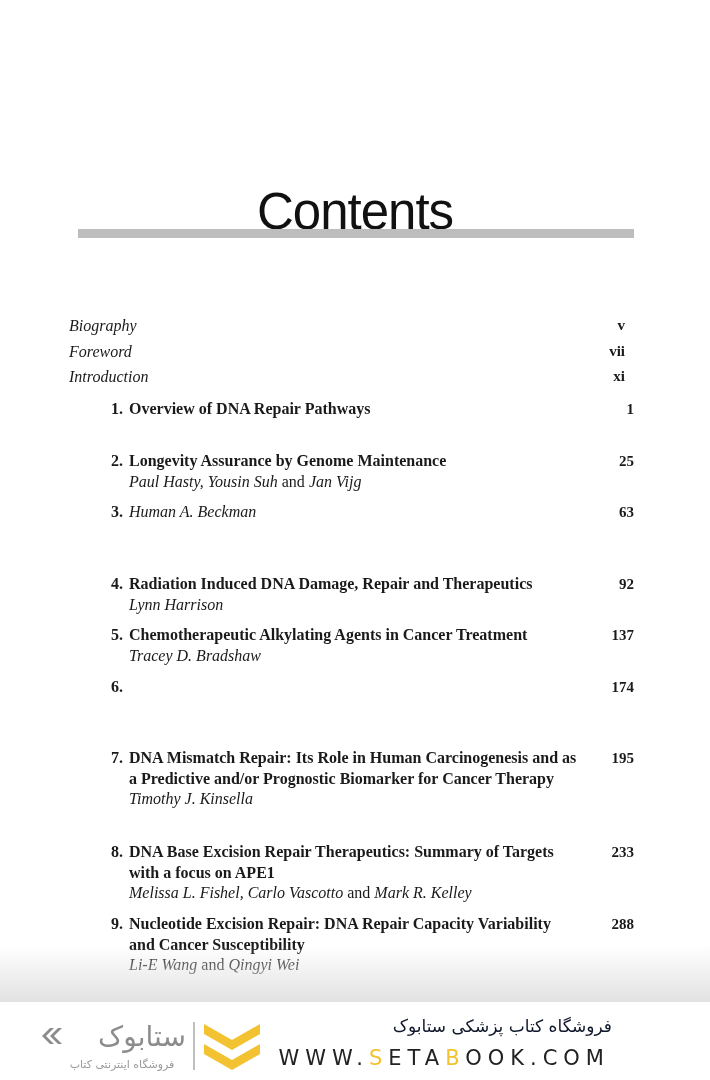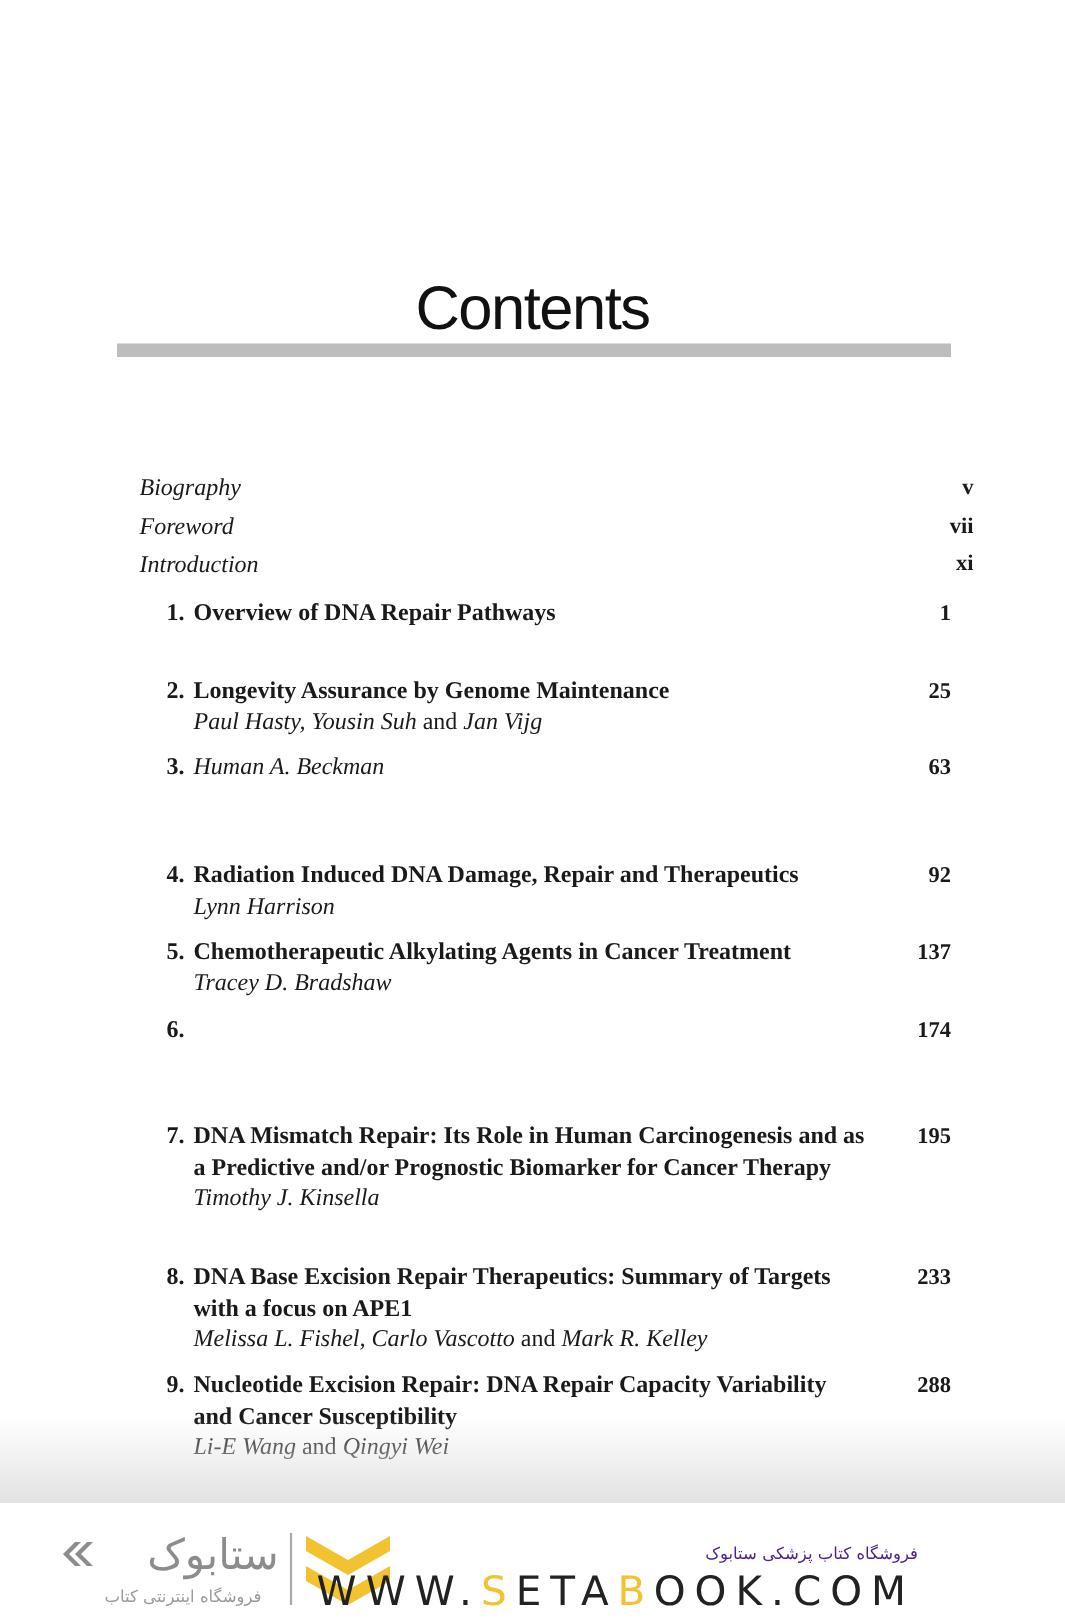--- a/index.html
+++ b/index.html
@@ -1,37 +1,37 @@
 <!DOCTYPE html>
 <html><head>
 <meta charset="utf-8">
 <style>
   html, body { margin:0; padding:0; }
   body { width:710px; height:1080px; background:#ffffff; position:relative; overflow:hidden;
          font-family:"Liberation Serif", "DejaVu Serif", serif; color:#1a1a1a; }
   .page { position:absolute; left:0; top:0; width:710px; height:1000px; }
   .title { position:absolute; left:0; width:710px; top:182px; text-align:center;
-           font-family:"Liberation Sans", sans-serif; font-size:41px; letter-spacing:-1px; color:#111; }
+           font-family:"Liberation Sans", sans-serif; font-size:51px; letter-spacing:-1px; color:#111; }
   .rule { position:absolute; left:78px; top:229px; width:556px; height:9px; background:#bdbdbd; }
-  .front { position:absolute; left:93px; width:556px; font-style:italic; font-size:16px; }
+  .front { position:absolute; left:69px; width:556px; font-style:italic; font-size:16px; }
   .front .pg { position:absolute; right:0; top:0; font-style:normal; font-weight:bold; font-size:15px; }
   .entry { position:absolute; left:78px; width:556px; font-size:16px; line-height:20.5px; }
   .entry .num { position:absolute; left:25px; width:20px; text-align:right; font-weight:bold; }
   .entry .body { margin-left:51px; width:450px; }
   .entry .ttl { font-weight:bold; }
   .entry .auth { font-style:italic; }
   .entry .auth .and { font-style:normal; }
   .entry .pg { position:absolute; right:0; top:0; font-weight:bold; font-size:15px; }
   sup { font-size:10px; line-height:0; font-style:italic; font-weight:normal; }
   .fade { position:absolute; left:0; top:945px; width:710px; height:57px;
           background:linear-gradient(to bottom, rgba(255,255,255,0), #e2e2e2); }
   .footer { position:absolute; left:0; top:1002px; width:632px; height:78px; background:#ffffff; }
   .logo { position:absolute; left:32px; top:14px; }
-  .fa1 { position:absolute; right:20px; top:14px; font-family:"DejaVu Sans", sans-serif; font-size:11px; color:#4c1d95; direction:rtl;margin-top:13px; }
-  .url { position:absolute; right:22px; top:44px; font-family:"DejaVu Sans", sans-serif; font-size:27px; letter-spacing:6px; color:#222; }
+  .fa1 { position:absolute; right:20px; top:14px; font-family:"DejaVu Sans", sans-serif; font-size:17px; color:#0f172a; direction:rtl; }
+  .url { position:absolute; right:22px; top:44px; font-family:"DejaVu Sans", sans-serif; font-size:21px; letter-spacing:6px; color:#222; }
   .url .acc { color:#f3c230; }
 </style>
 </head>
 <body>
 
 <div class="page">
   <div class="title">Contents</div>
   <div class="rule"></div>
 
   <div class="front" style="top:317px">

